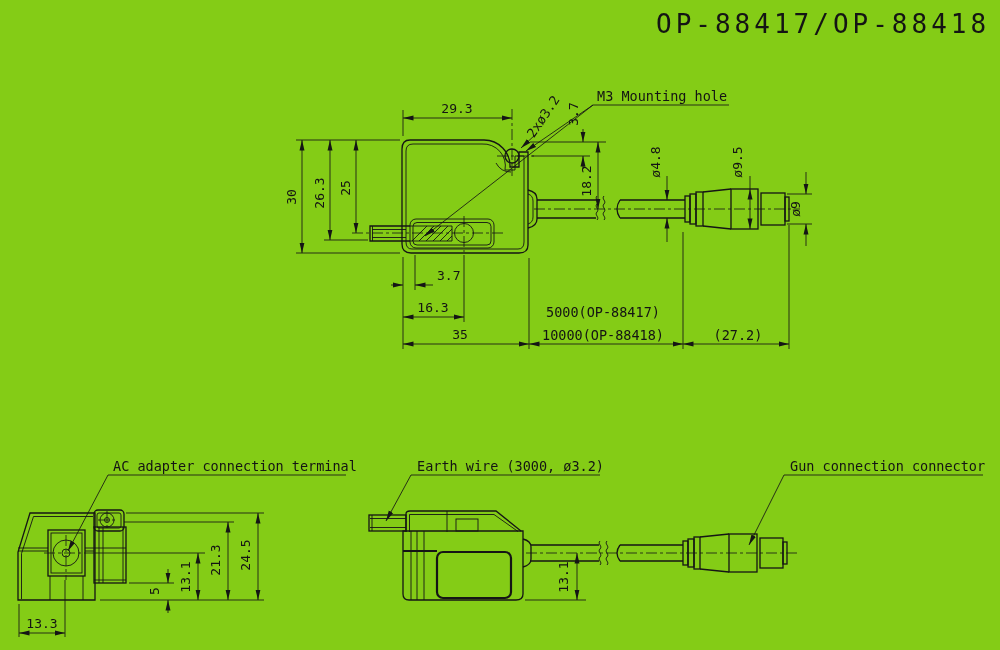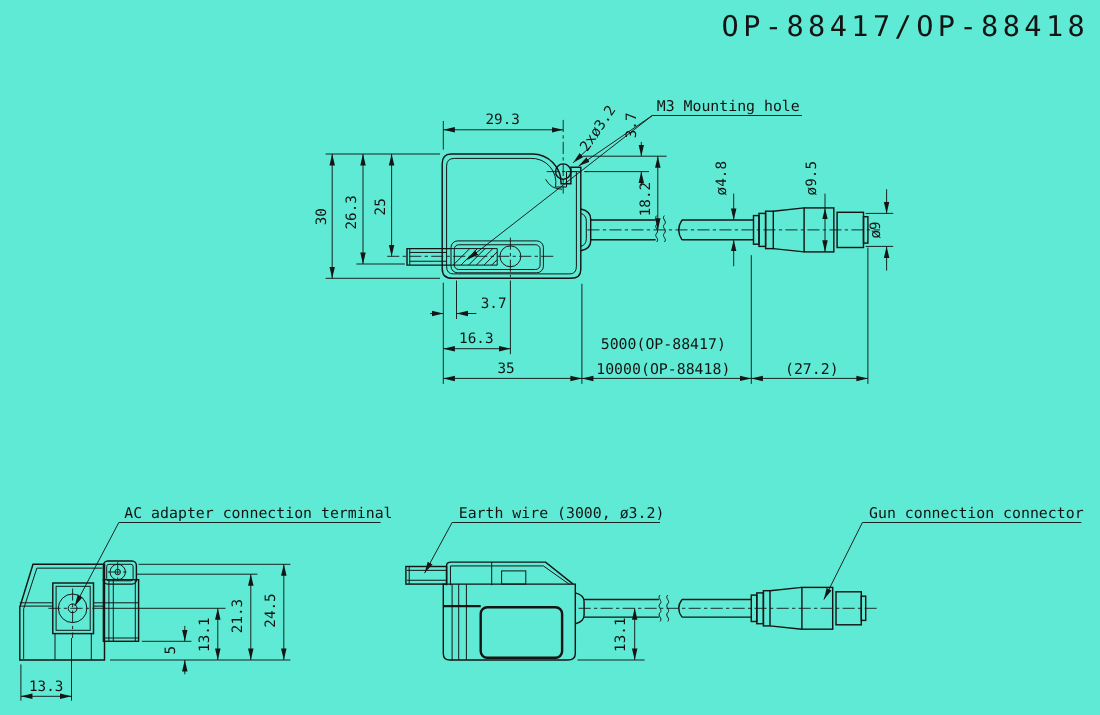--- a/index.html
+++ b/index.html
@@ -1,16 +1,16 @@
 <!DOCTYPE html>
 <html><head>
 <meta charset="utf-8">
 <style>
   html,body{margin:0;padding:0;background:#fff;}
-  #stage{position:relative;width:1000px;height:650px;background:#5eead4;overflow:hidden;}
+  #stage{position:relative;width:1000px;height:650px;background:#84cc16;overflow:hidden;}
   svg{position:absolute;left:0;top:0;}
   svg text{font-family:"DejaVu Sans Mono","Liberation Mono",monospace;font-size:13px;fill:#141414;}
   .t-title{font-size:26px;letter-spacing:4px;}
   .t-cab{font-size:13.5px;}
   .o{fill:none;stroke:#151515;stroke-width:1.3;}
   .i{fill:none;stroke:#151515;stroke-width:0.9;}
   .w{fill:none;stroke:#151515;stroke-width:2.2;}
   .d{fill:none;stroke:#151515;stroke-width:0.85;}
   .c{fill:none;stroke:#151515;stroke-width:0.8;stroke-dasharray:11 3 3 3;}
 </style>

